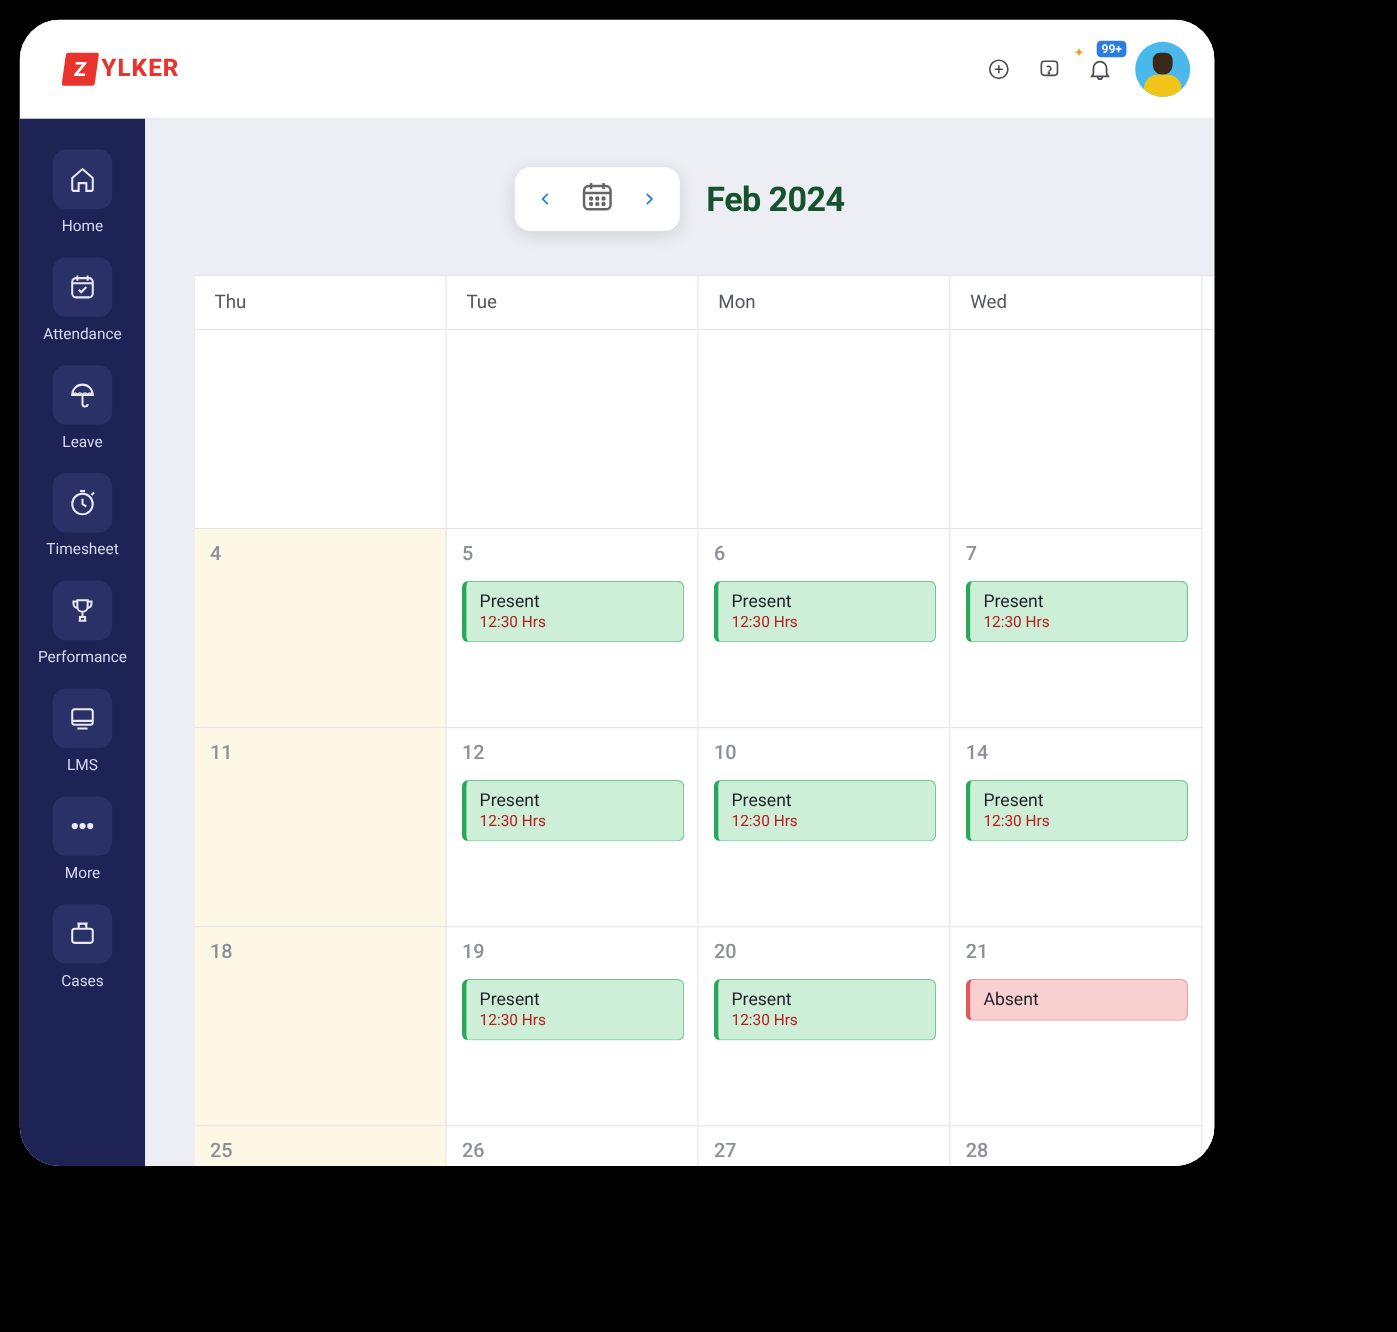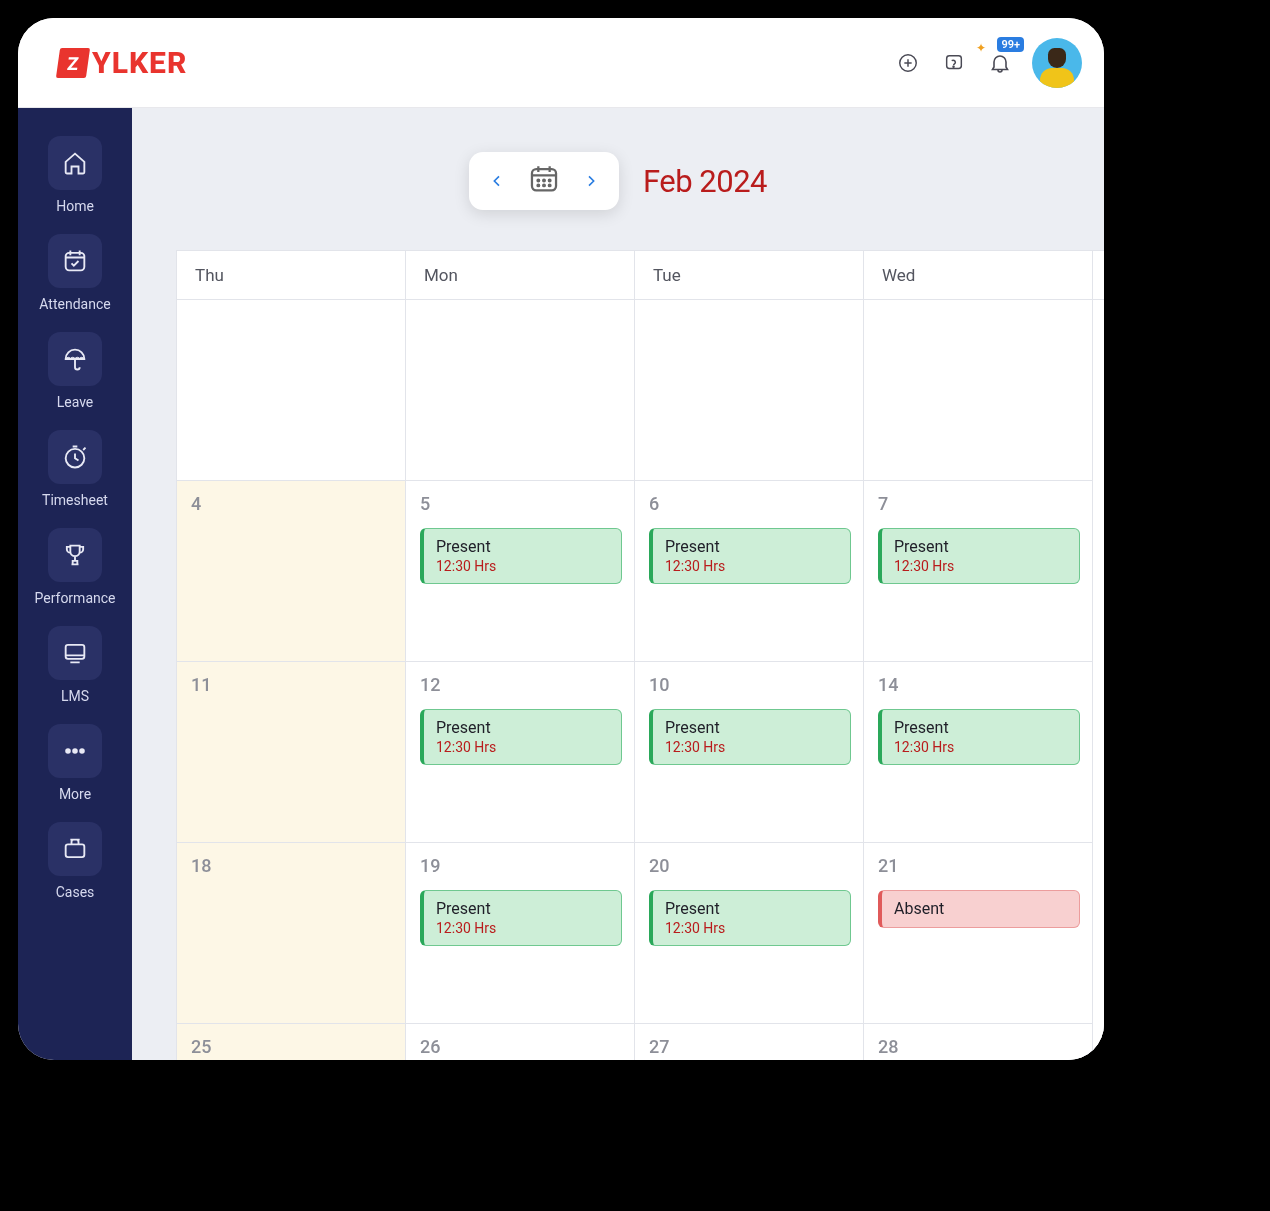--- a/index.html
+++ b/index.html
@@ -43,21 +43,21 @@
       align-items: center;
       justify-content: center;
       color: #fff;
       font-weight: 800;
       font-size: 18px;
       border-radius: 2px;
     }
     .brand-text {
       color: #e9342e;
       font-weight: 800;
-      font-size: 30px;
+      font-size: 22px;
       letter-spacing: 1px;
     }
     .topbar-right {
       display: flex;
       align-items: center;
       gap: 18px;
     }
     .icon-btn {
       width: 28px; height: 28px;
       display: flex;
@@ -167,22 +167,22 @@
     .chevron {
       color: #2a7de1;
       width: 24px;
       display: flex;
       align-items: center;
       justify-content: center;
     }
     .cal-icon { color: #666; }
     .month-label {
       font-size: 31px;
-      font-weight: 400;
-      color: #b91c1c;
+      font-weight: 700;
+      color: #14532d;
       letter-spacing: -0.5px;
     }
     .calendar {
       background: #fff;
       margin: 0 0 0 44px;
       border: 1px solid #e2e4ea;
       border-right: none;
     }
     .cal-head-row {
       display: grid;
@@ -376,22 +376,22 @@
                 <path d="M9 5l7 7-7 7"></path>
               </svg>
           </div>
         </div>
         <div class="month-label">Feb 2024</div>
       </div>
 
       <div class="calendar">
         <div class="cal-head-row">
           <div class="cal-head">Thu</div>
+          <div class="cal-head">Tue</div>
           <div class="cal-head">Mon</div>
-          <div class="cal-head">Tue</div>
           <div class="cal-head">Wed</div>
         </div>
         <div id="cal-rows">
             <div class="cal-body-row first">
               <div class="cal-cell"></div>
               <div class="cal-cell"></div>
               <div class="cal-cell"></div>
               <div class="cal-cell"></div>
             </div>
             <div class="cal-body-row">

